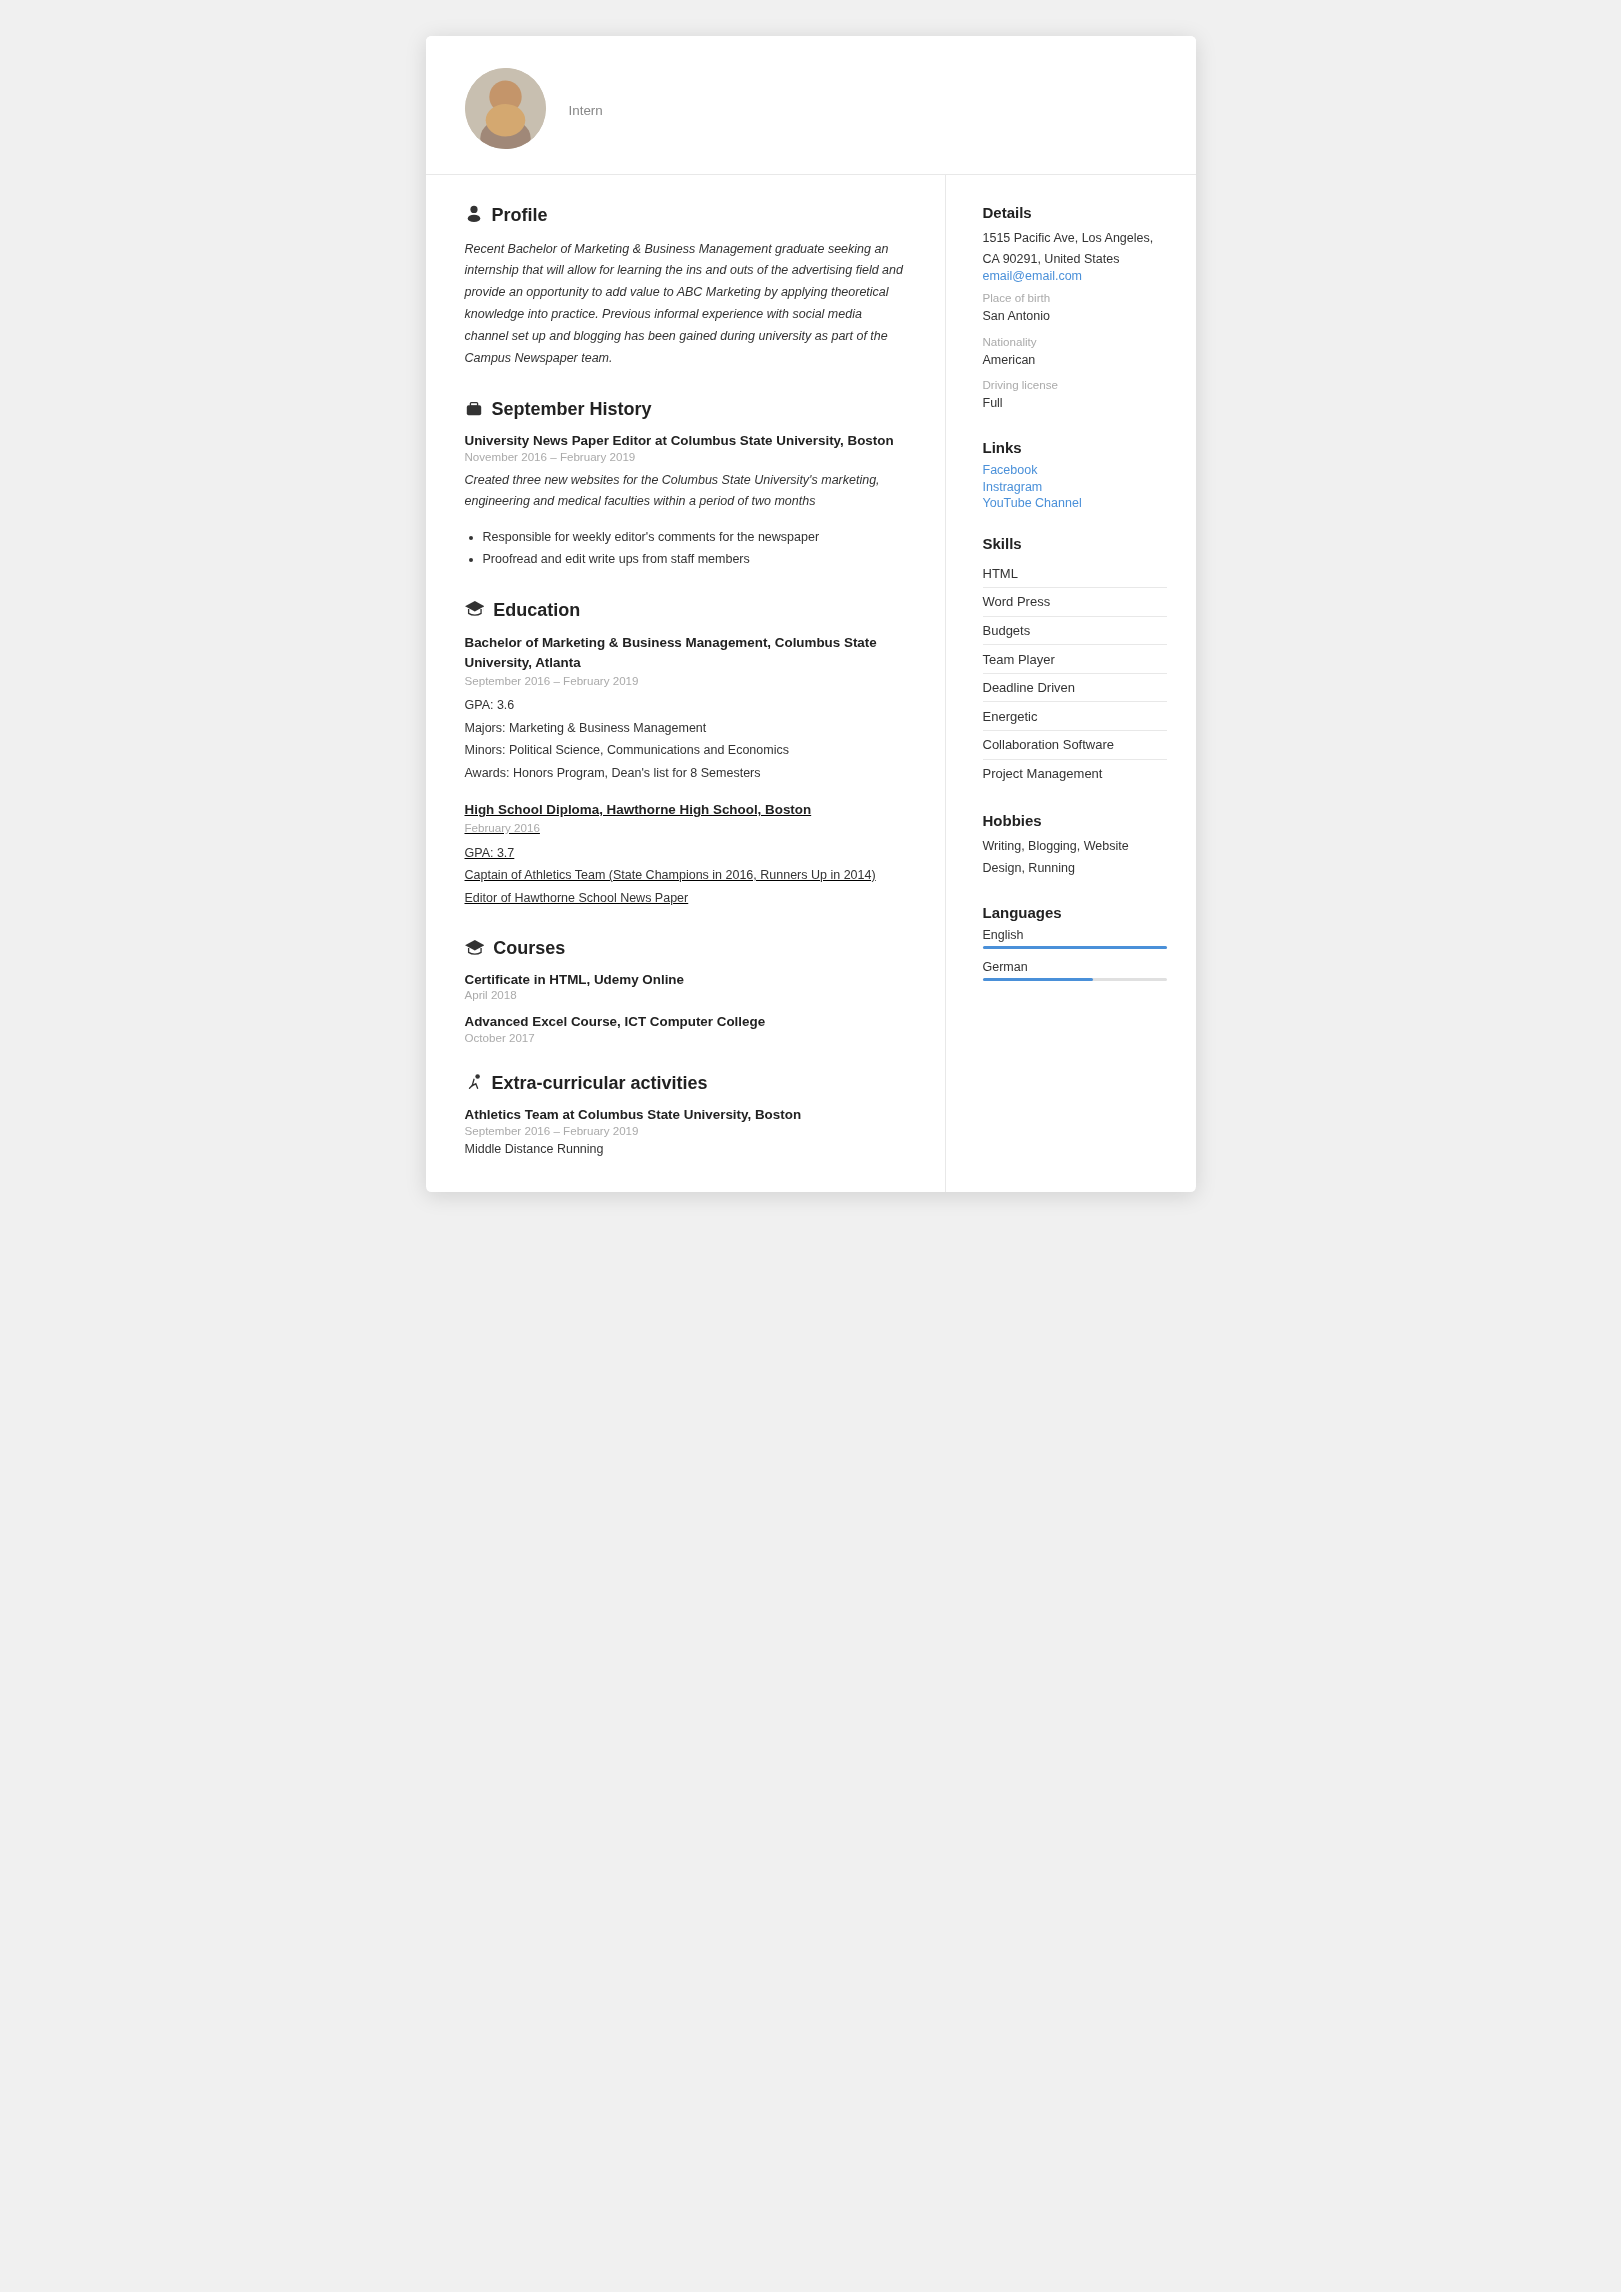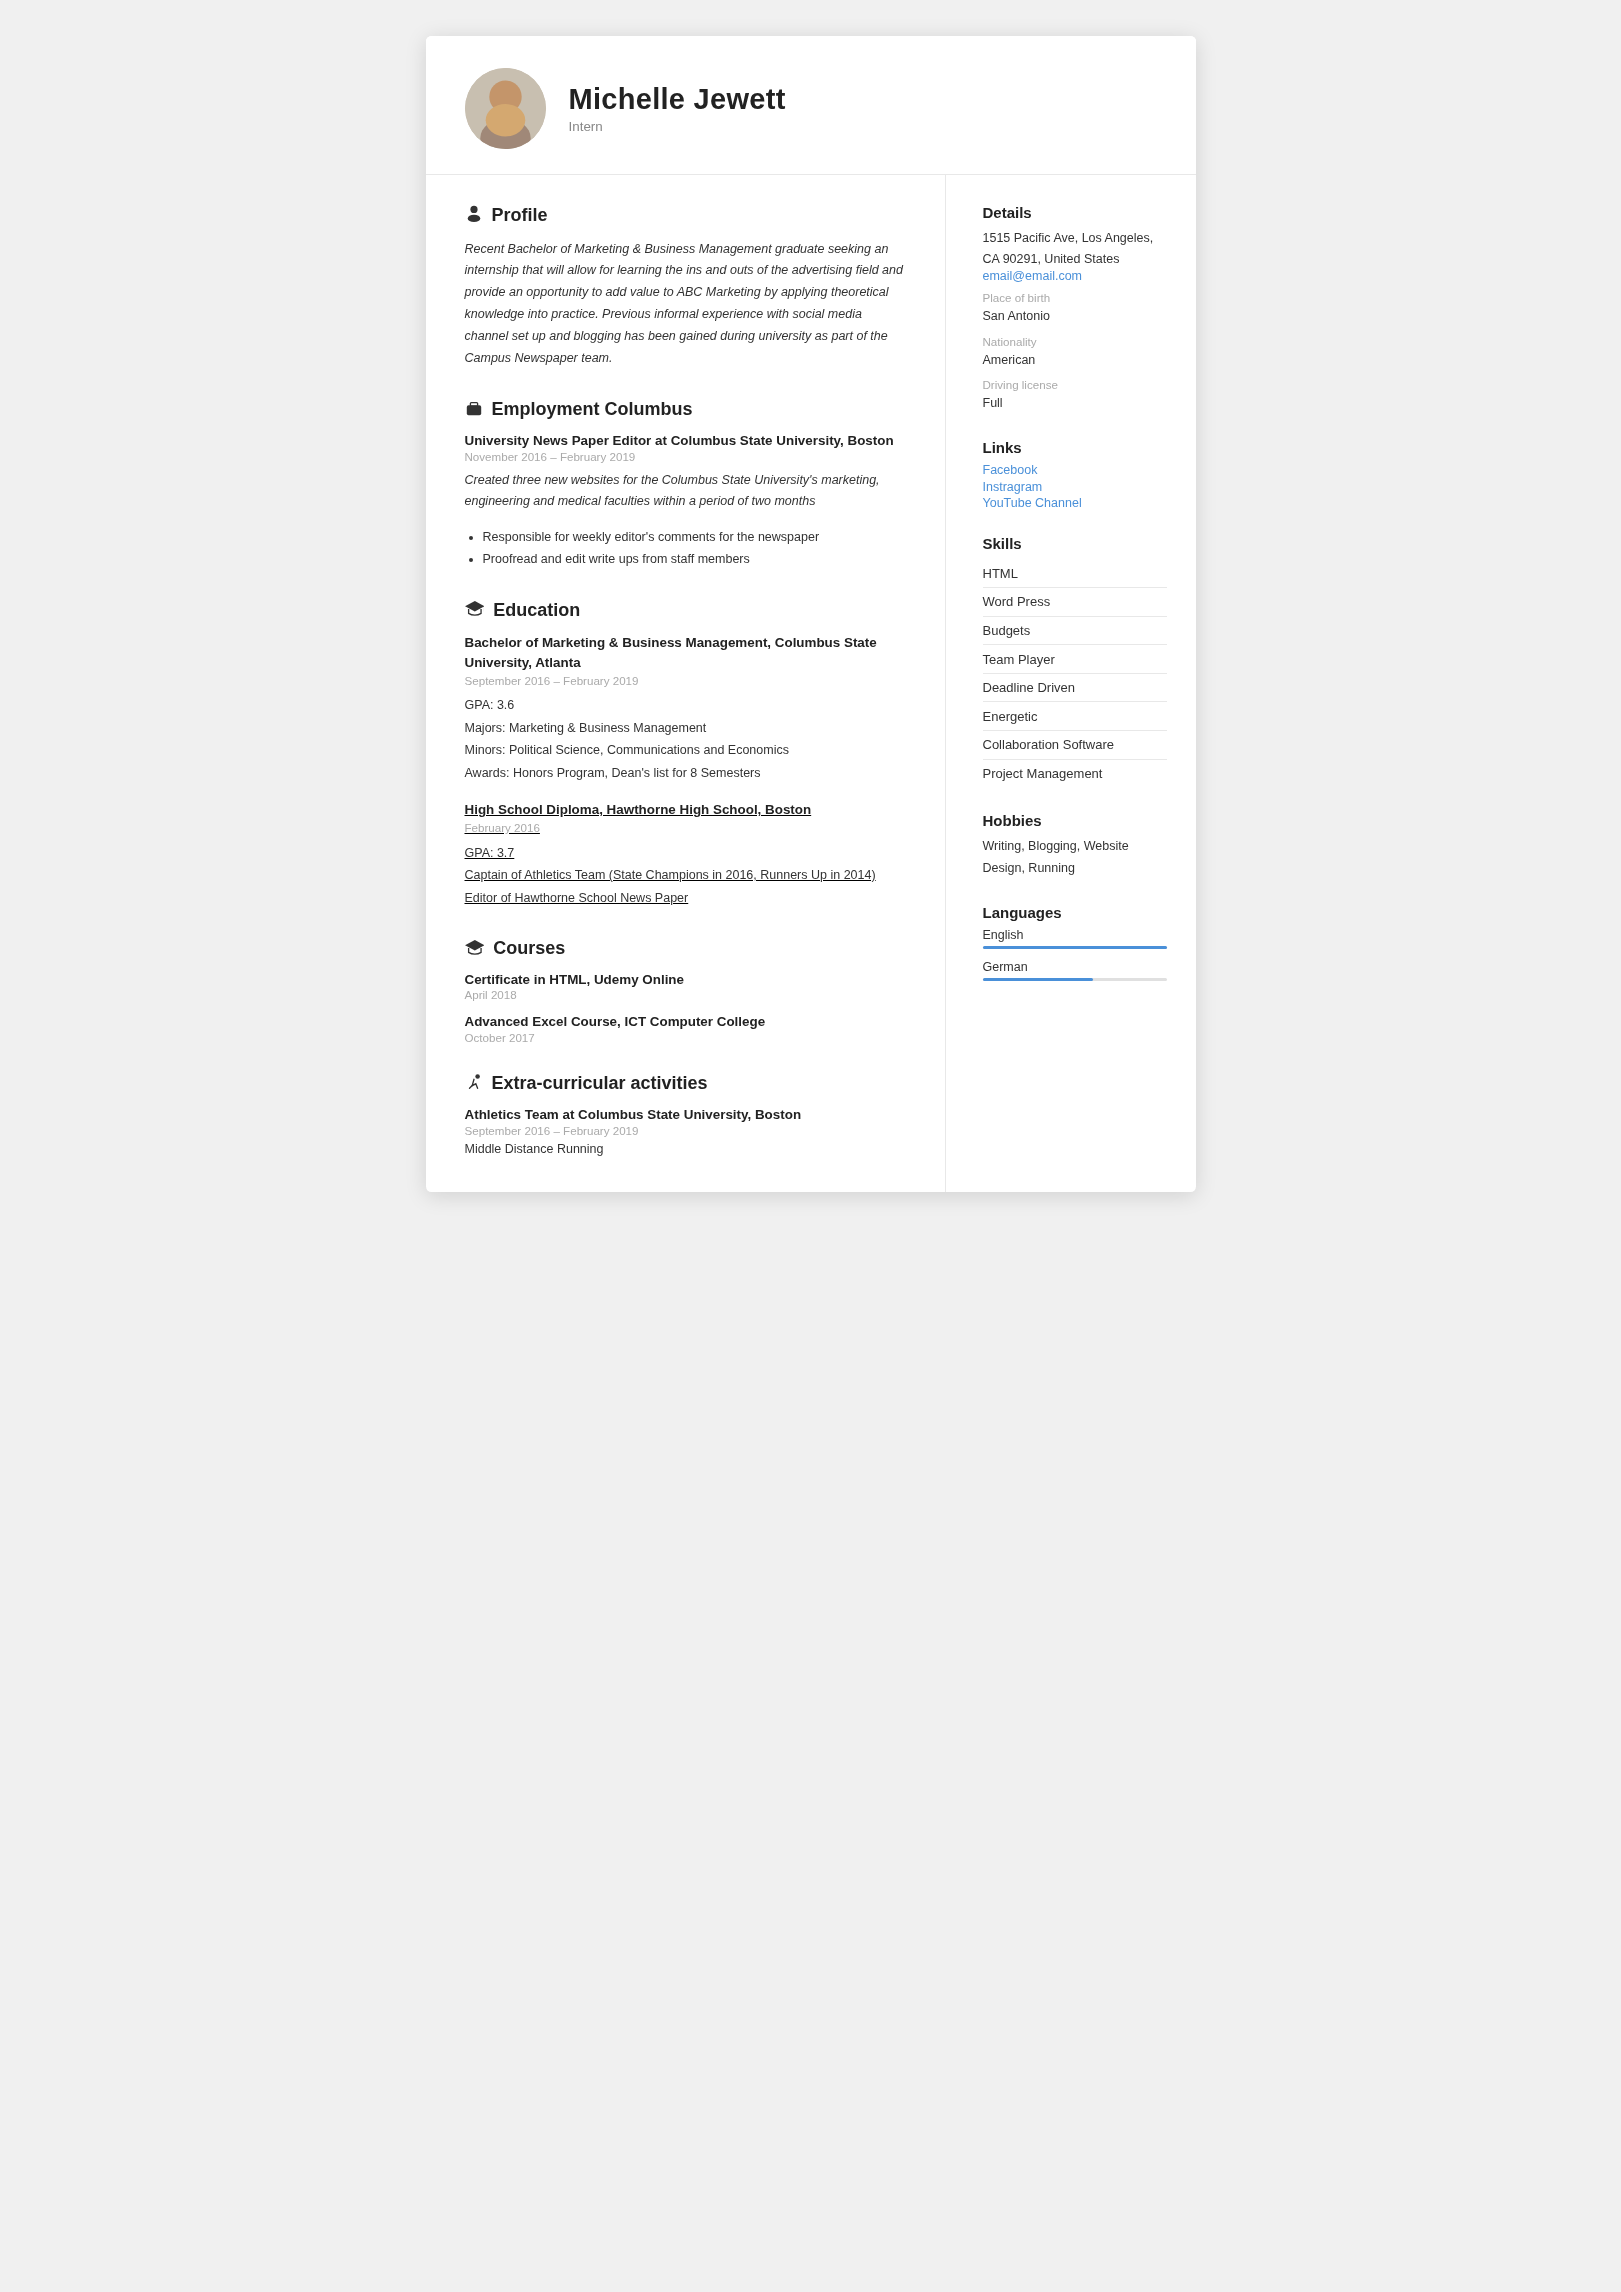--- a/index.html
+++ b/index.html
@@ -241,21 +241,20 @@
     <div class="avatar">
 
       <svg width="81" height="81" viewBox="0 0 90 90" xmlns="http://www.w3.org/2000/svg">
         <rect width="90" height="90" rx="45" fill="#c8bfb0"></rect>
         <circle cx="45" cy="32" r="18" fill="#c4956a"></circle>
         <ellipse cx="45" cy="78" rx="28" ry="22" fill="#a08878"></ellipse>
         <ellipse cx="45" cy="58" rx="22" ry="18" fill="#d4a870"></ellipse>
       </svg>
     </div>
     <div class="header-info">
-      <div class="header-name">Michelle Jewett</div>
       <div class="header-title">Intern</div>
     </div>
   </div>
 
   <div class="main-layout">
 
     <div class="left-col">
 
       <div class="section-title">
         <span class="section-icon">
@@ -268,21 +267,21 @@
       </div>
       <p class="profile-text">Recent Bachelor of Marketing &amp; Business Management graduate seeking an internship that will allow for learning the ins and outs of the advertising field and provide an opportunity to add value to ABC Marketing by applying theoretical knowledge into practice. Previous informal experience with social media channel set up and blogging has been gained during university as part of the Campus Newspaper team.</p>
 
       <div class="section-title">
         <span class="section-icon">
           <svg width="18" height="18" viewBox="0 0 20 20" xmlns="http://www.w3.org/2000/svg">
             <rect x="2" y="7" width="16" height="11" rx="2" fill="#333"></rect>
             <rect x="6" y="4" width="8" height="4" rx="1" fill="none" stroke="#333" stroke-width="1.5"></rect>
           </svg>
         </span>
-        <span>Employment Columbus</span>
+        <span>September History</span>
       </div>
 
       <div>
         <div class="job-title">University News Paper Editor at Columbus State University, Boston</div>
         <div class="job-dates">November 2016 – February 2019</div>
         <p class="job-desc">Created three new websites for the Columbus State University's marketing, engineering and medical faculties within a period of two months</p>
         <ul class="job-bullets">
           <li>Responsible for weekly editor's comments for the newspaper</li>
           <li>Proofread and edit write ups from staff members</li>
         </ul>

